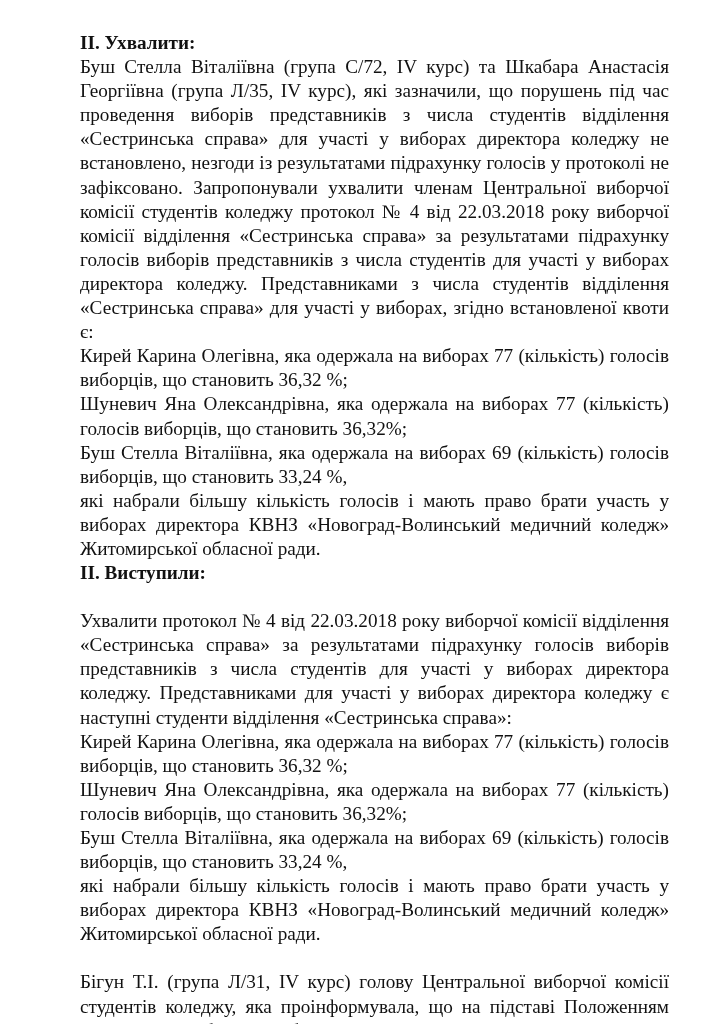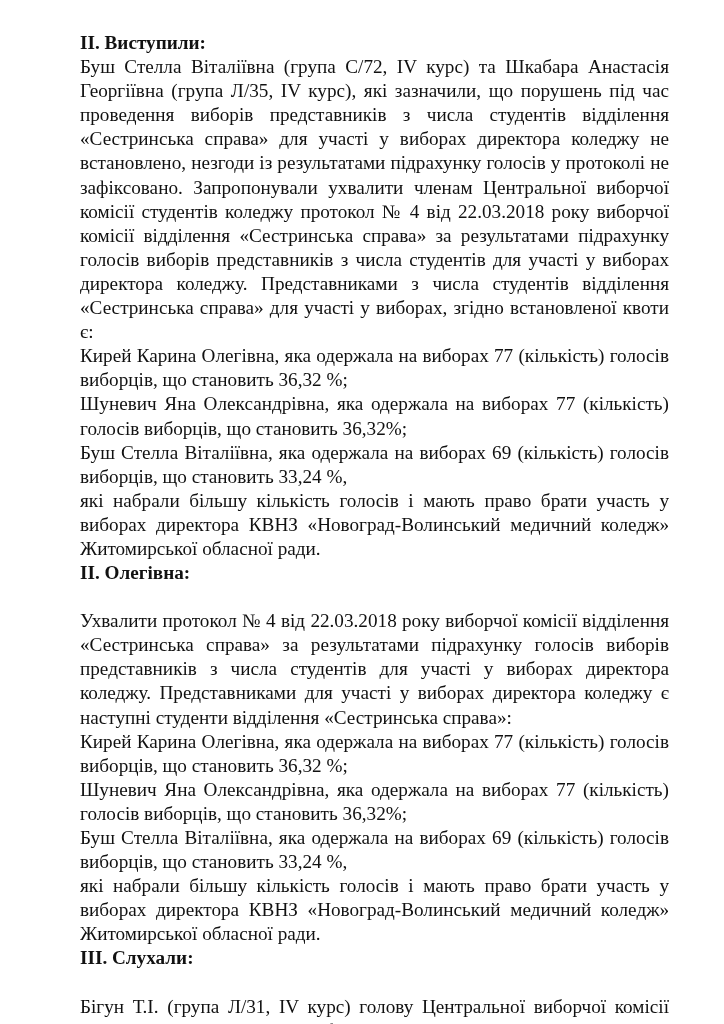--- a/index.html
+++ b/index.html
@@ -18,37 +18,36 @@
     .p { margin: 0; text-align: justify; text-align-last: left; font-family: Liberation Serif, serif; }
     .gap { height: 24px; }
     .spread { text-align: justify; text-align-last: justify; }
   </style>
 </head>
 <body>
 
 <div class="page">
 
   <div>
-    <p class="heading">II. Виступили:</p>
+    <p class="heading">II. Ухвалити:</p>
     <p class="p">Буш Стелла Віталіївна (група С/72, IV курс) та Шкабара Анастасія Георгіївна (група Л/35, IV курс), які зазначили, що порушень під час проведення виборів представників з числа студентів відділення «Сестринська справа» для участі у виборах директора коледжу не встановлено, незгоди із результатами підрахунку голосів у протоколі не зафіксовано. Запропонували ухвалити членам Центральної виборчої комісії студентів коледжу протокол № 4 від 22.03.2018 року виборчої комісії відділення «Сестринська справа» за результатами підрахунку голосів виборів представників з числа студентів для участі у виборах директора коледжу. Представниками з числа студентів відділення «Сестринська справа» для участі у виборах, згідно встановленої квоти є:</p>
     <p class="p">Кирей Карина Олегівна, яка одержала на виборах 77 (кількість) голосів виборців, що становить 36,32 %;</p>
     <p class="p">Шуневич Яна Олександрівна, яка одержала на виборах 77 (кількість) голосів виборців, що становить 36,32%;</p>
     <p class="p">Буш Стелла Віталіївна, яка одержала на виборах 69 (кількість) голосів виборців, що становить 33,24 %,</p>
     <p class="p">які набрали більшу кількість голосів і мають право брати участь у виборах директора КВНЗ «Новоград-Волинський медичний коледж» Житомирської обласної ради.</p>
   </div>
 
   <div>
-    <p class="heading">II. Олегівна:</p>
+    <p class="heading">II. Виступили:</p>
     <div class="gap"></div>
     <p class="p">Ухвалити протокол № 4 від 22.03.2018 року виборчої комісії відділення «Сестринська справа» за результатами підрахунку голосів виборів представників з числа студентів для участі у виборах директора коледжу. Представниками для участі у виборах директора коледжу є наступні студенти відділення «Сестринська справа»:</p>
     <p class="p">Кирей Карина Олегівна, яка одержала на виборах 77 (кількість) голосів виборців, що становить 36,32 %;</p>
     <p class="p">Шуневич Яна Олександрівна, яка одержала на виборах 77 (кількість) голосів виборців, що становить 36,32%;</p>
     <p class="p">Буш Стелла Віталіївна, яка одержала на виборах 69 (кількість) голосів виборців, що становить 33,24 %,</p>
     <p class="p">які набрали більшу кількість голосів і мають право брати участь у виборах директора КВНЗ «Новоград-Волинський медичний коледж» Житомирської обласної ради.</p>
   </div>
 
   <div>
-    <p class="heading">III. Слухали:</p>
     <div class="gap"></div>
     <p class="p spread">Бігун Т.І. (група Л/31, IV курс) голову Центральної виборчої комісії студентів коледжу, яка проінформувала, що на підставі Положенням про порядок обрання виборних представників з числа студентів, що мають право брати участь у виборах директора КВНЗ «Новоград-Волинський медичний коледж» Житомирської обласної ради, необхідно передати перший примірник протоколу № 4 засідання Центральної виборчої комісії студентів КВНЗ «Новоград-</p>
   </div>
 
 </div>
 
 </body></html>

